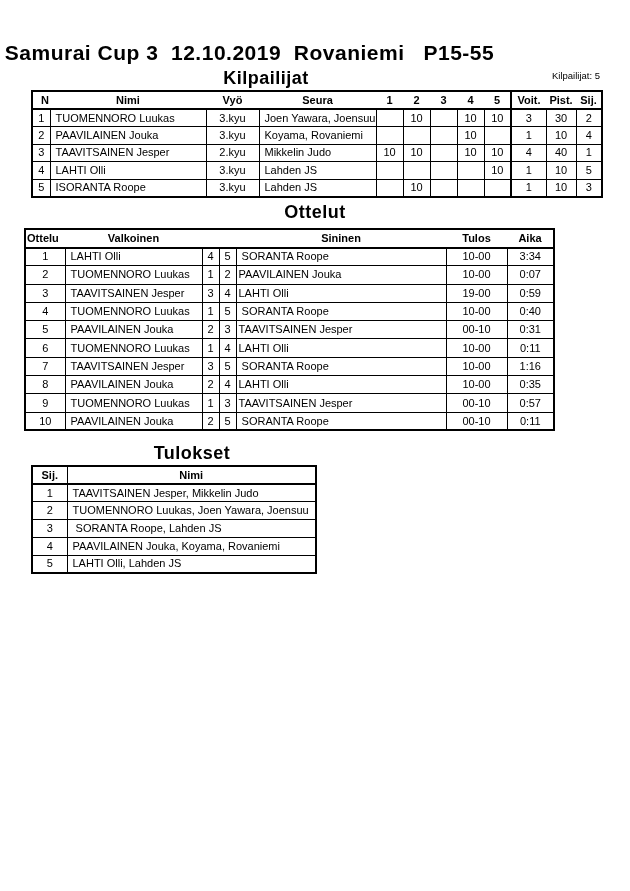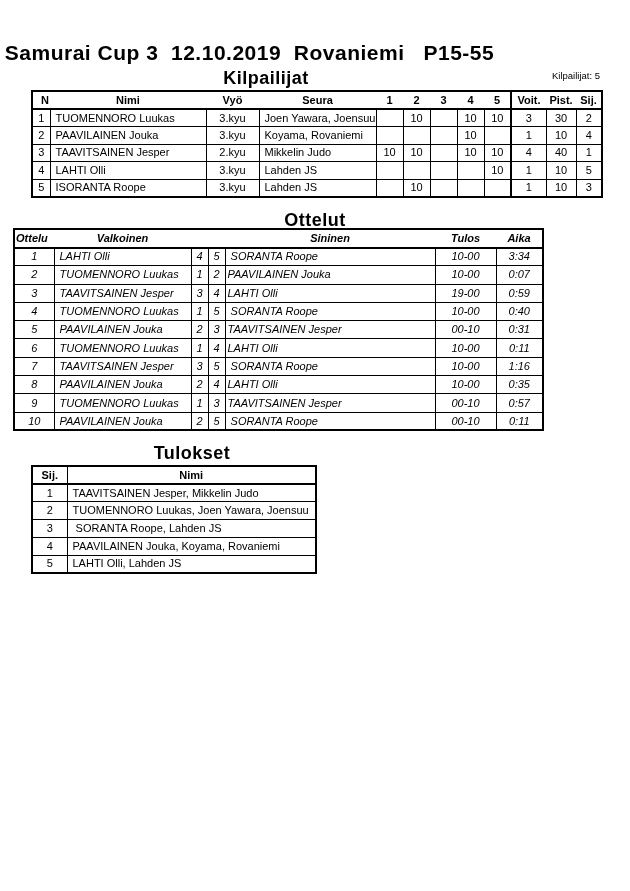--- a/index.html
+++ b/index.html
@@ -13,21 +13,21 @@
   .doc-title{
     position:absolute;top:41px;left:0;width:499px;
     text-align:center;font-size:21px;font-weight:bold;
     white-space:pre;letter-spacing:0.5px;
   }
   .section-label{
     position:absolute;transform:translateX(-50%);
     font-size:18px;font-weight:bold;letter-spacing:0.5px;white-space:pre;
   }
   .lbl-kilpailijat{left:266px;top:68px;}
-  .lbl-ottelut{left:315px;top:210px;}
+  .lbl-ottelut{left:315px;top:202px;}
   .lbl-tulokset{left:192px;top:443px;}
   .count-label{
     position:absolute;top:70px;right:30px;
     font-size:9.5px;
   }
   table{
     position:absolute;border-collapse:collapse;table-layout:fixed;
     font-size:11px;line-height:1;
     border:2px solid #000;
   }
@@ -38,21 +38,21 @@
   
   .t1{left:31px;top:90px;width:570px;}
   .t1 thead tr{height:18px;}
   .t1 tbody tr{height:17.6px;}
   .t1 thead th:first-child{text-align:left;padding-left:8px;}
   .t1 tr > *:nth-child(10){border-left:2px solid #000;}
   .t1 tbody td:nth-child(2),
   .t1 tbody td:nth-child(4){text-align:left;padding-left:5px;}
 
   
-  .t2{left:13px;top:228px;width:529px;font-style:italic;}
+  .t2{left:24px;top:228px;width:529px;}
   .t2 thead tr{height:18.5px;}
   .t2 tbody tr{height:18.3px;}
   .t2 thead th.h-ottelu{text-align:left;padding-left:1px;}
   .t2 tbody td:nth-child(2){text-align:left;padding-left:5px;}
   .t2 tbody td:nth-child(5){text-align:left;white-space:pre;}
 
   
   .t3{left:31px;top:465px;width:284px;}
   .t3 thead tr{height:18px;}
   .t3 tbody tr{height:17.8px;}

